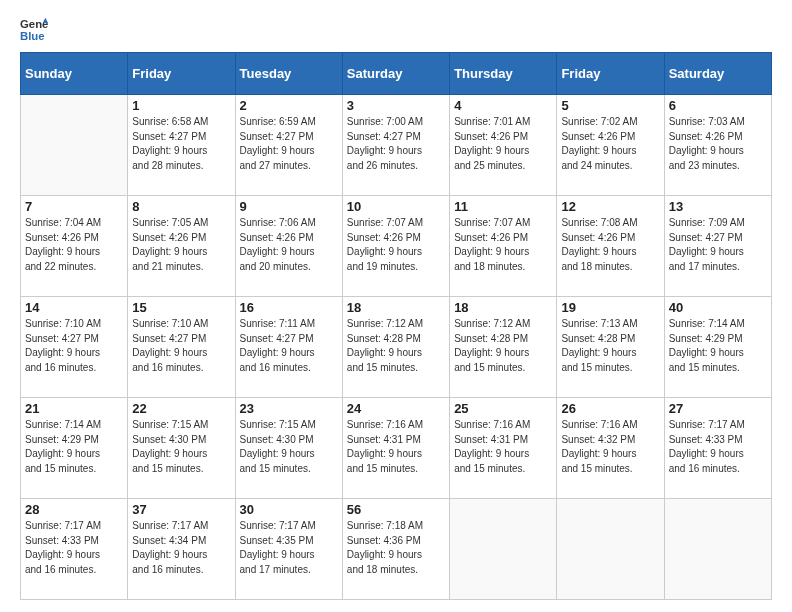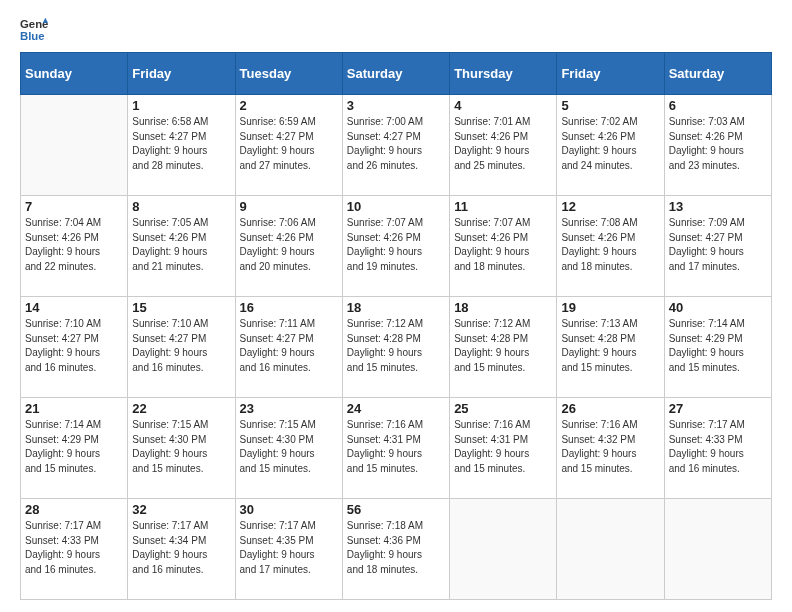--- a/index.html
+++ b/index.html
@@ -231,21 +231,21 @@
             <span class="day-num">27</span>
             <div class="day-info">Sunrise: 7:17 AM<br>Sunset: 4:33 PM<br>Daylight: 9 hours<br>and 16 minutes.</div>
           </td>
         </tr>
         <tr>
           <td>
             <span class="day-num">28</span>
             <div class="day-info">Sunrise: 7:17 AM<br>Sunset: 4:33 PM<br>Daylight: 9 hours<br>and 16 minutes.</div>
           </td>
           <td>
-            <span class="day-num">32</span>
+            <span class="day-num">37</span>
             <div class="day-info">Sunrise: 7:17 AM<br>Sunset: 4:34 PM<br>Daylight: 9 hours<br>and 16 minutes.</div>
           </td>
           <td>
             <span class="day-num">30</span>
             <div class="day-info">Sunrise: 7:17 AM<br>Sunset: 4:35 PM<br>Daylight: 9 hours<br>and 17 minutes.</div>
           </td>
           <td>
             <span class="day-num">56</span>
             <div class="day-info">Sunrise: 7:18 AM<br>Sunset: 4:36 PM<br>Daylight: 9 hours<br>and 18 minutes.</div>
           </td>

